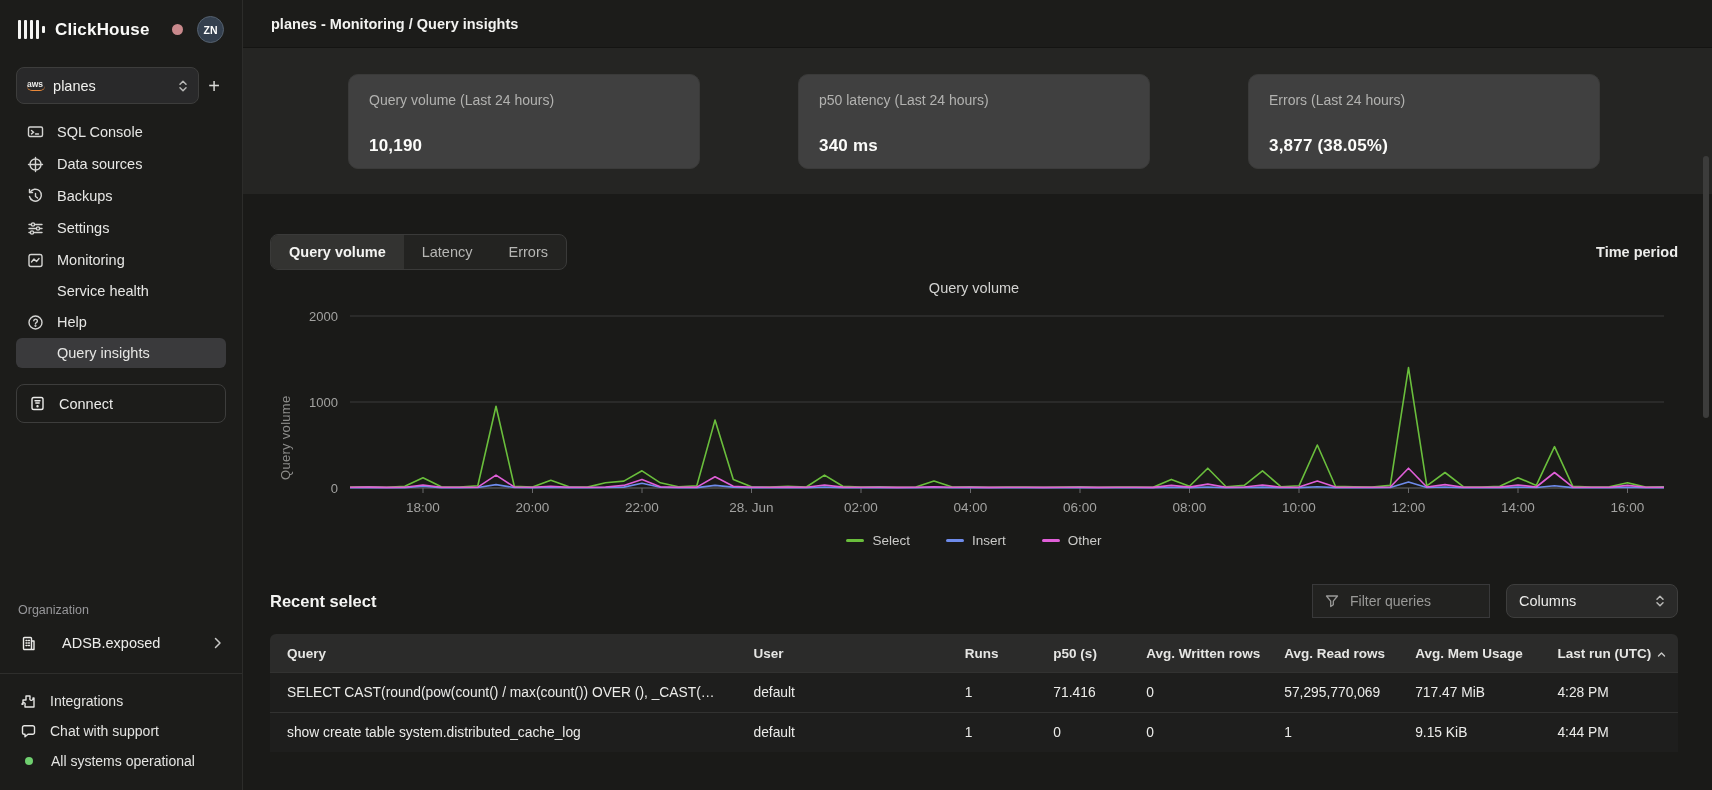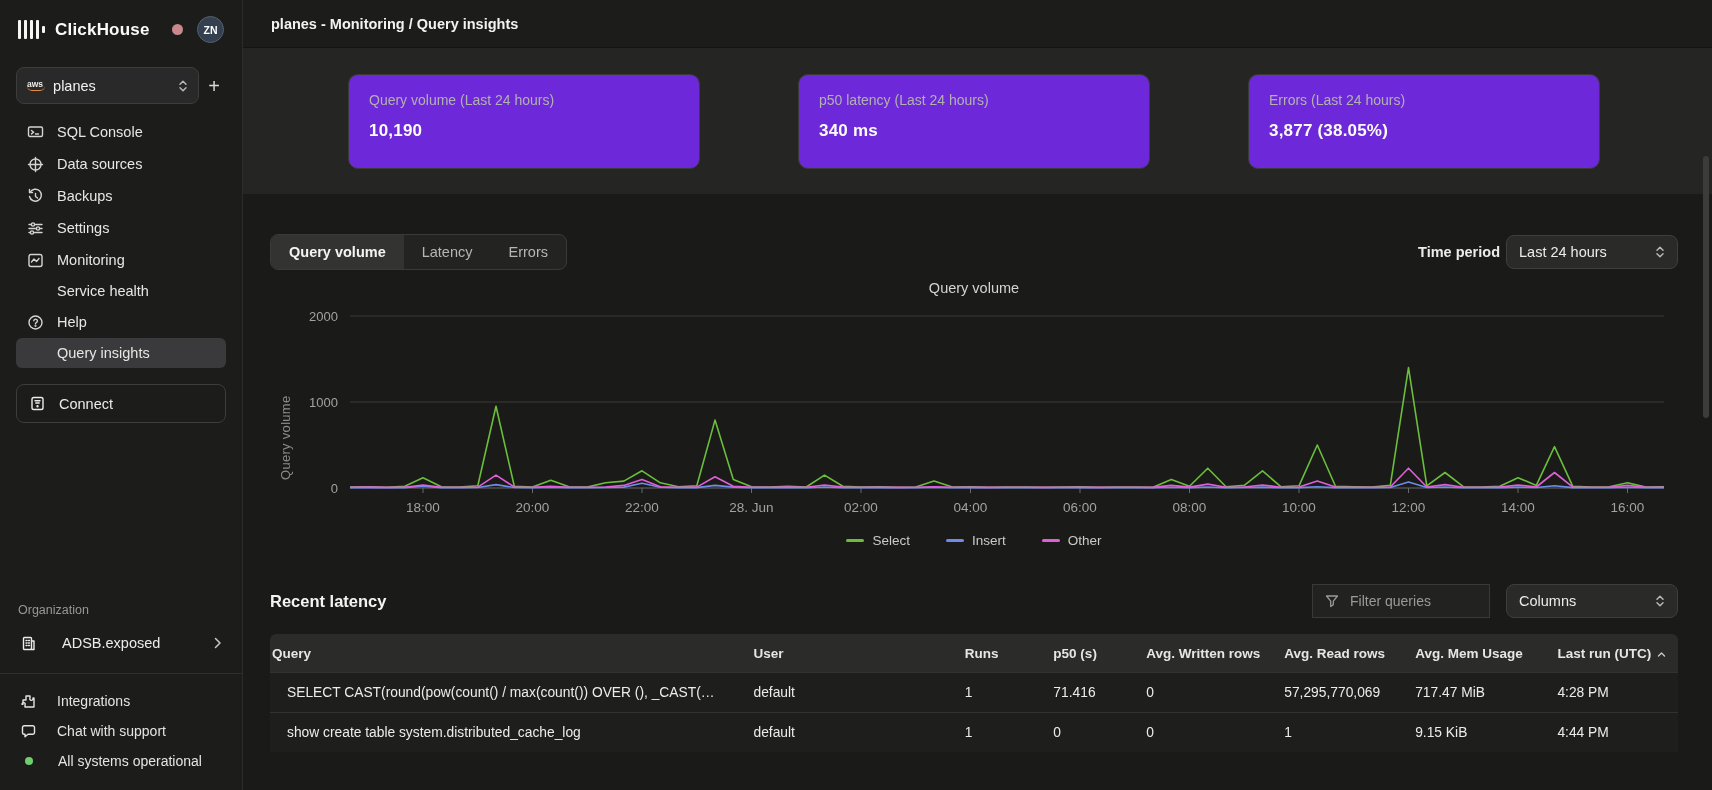--- a/index.html
+++ b/index.html
@@ -46,35 +46,35 @@
   .nav-item.sub { padding-left:41px; height:30px; }
   .nav-item.active { background:#3a3a3c; }
   .connect-btn { margin-top:16px; height:39px; border:1px solid #3d3d3c; border-radius:8px;
     display:flex; align-items:center; gap:13px; padding:0 12px; cursor:pointer; color:#ececea; font-size:14.5px; }
 
   .sidebar-spacer { flex:1; }
   .org-label { font-size:12.5px; color:#97979a; padding:0 2px; margin-bottom:10px; }
   .org-item { display:flex; align-items:center; gap:25px; height:32px; padding:0 4px; color:#ececea; cursor:pointer; font-size:14.5px; }
   .org-item .chev { margin-left:auto; color:#c8c8c6; }
   .side-divider { border:none; border-top:1px solid #2e2e2c; margin:14px -16px 12px -16px; }
-  .foot-item { display:flex; align-items:center; gap:20px; height:30px; padding:0 4px; color:#e4e4e2; font-size:14px; cursor:pointer; }
+  .foot-item { display:flex; align-items:center; gap:13px; height:30px; padding:0 4px; color:#e4e4e2; font-size:14px; cursor:pointer; }
   .status-dot { width:8px; height:8px; border-radius:50%; background:#6fcf6f; margin:0 5px; }
 
   
   .main { flex:1; display:flex; flex-direction:column; position:relative; background:#1a1a18; }
   .topbar { height:48px; min-height:48px; background:#1c1c1a; display:flex; align-items:center; padding:0 28px;
     border-bottom:1px solid #141412; }
   .topbar-title { font-size:14.5px; font-weight:700; color:#f2f2f0; }
 
   .stats-band { height:146px; min-height:146px; background:#252523; display:flex; align-items:center;
     gap:98px; padding-left:105px; }
-  .stat-card { width:352px; height:95px; background:#6d28d9; border:1px solid #3a3a39; border-radius:10px;
+  .stat-card { width:352px; height:95px; background:#404040; border:1px solid #3a3a39; border-radius:10px;
     padding:17px 20px; }
   .stat-label { font-size:14px; color:#b2b2b0; }
-  .stat-value { margin-top:13px; font-size:17px; font-weight:700; color:#fcfcfa; letter-spacing:.2px; }
+  .stat-value { margin-top:28px; font-size:17px; font-weight:700; color:#fcfcfa; letter-spacing:.2px; }
 
   .content { flex:1; padding:40px 34px 0 27px; overflow:hidden; }
   .controls-row { display:flex; align-items:center; justify-content:space-between; }
   .tab-group { display:flex; border:1px solid #3a3a39; background:#232321; border-radius:8px; overflow:hidden; }
   .tab { padding:0 18px; height:34px; line-height:34px; font-size:14.5px; color:#b6b6b4; cursor:pointer; }
   .tab.active { background:#333331; color:#f4f4f2; font-weight:700; }
   .time-period { display:flex; align-items:center; gap:6px; }
   .tp-label { font-size:14.5px; font-weight:700; color:#ececea; }
   .select-box { width:172px; height:34px; background:#2a2a29; border:1px solid #3e3e3d; border-radius:8px;
     display:flex; align-items:center; justify-content:space-between; padding:0 12px; cursor:pointer;
@@ -93,21 +93,21 @@
   .recent-controls { display:flex; align-items:center; gap:16px; }
   .filter-box { width:178px; height:34px; background:#222220; border:1px solid #39393a; border-radius:0;
     display:flex; align-items:center; gap:9px; padding:0 12px; color:#9a9a98; }
   .filter-box input { flex:1; background:transparent; border:none; outline:none; color:#d8d8d6;
     font-size:14px; font-family:inherit; min-width:0; }
   .filter-box input::placeholder { color:#9a9a98; }
 
   table.queries { margin-top:16px; width:100%; border-collapse:separate; border-spacing:0; table-layout:fixed; }
   table.queries th { background:#2b2b2a; font-size:13.5px; font-weight:700; color:#e6e6e4; text-align:left;
     height:38px; padding:0 16px; white-space:nowrap; overflow:hidden; }
-  table.queries th:first-child { border-radius:6px 0 0 0; padding-left:2px; }
+  table.queries th:first-child { border-radius:6px 0 0 0; padding-left:17px; }
   table.queries th:last-child { border-radius:0 6px 0 0; }
   table.queries td { background:#1e1e1d; font-size:13.8px; color:#ececea; height:40px; padding:0 16px;
     border-top:1px solid #323231; white-space:nowrap; overflow:hidden; text-overflow:ellipsis; }
   table.queries td:first-child { padding-left:17px; }
   col.c-query{width:33.2%} col.c-user{width:15.0%} col.c-runs{width:6.3%} col.c-p50{width:6.6%}
   col.c-wr{width:9.8%} col.c-rd{width:9.3%} col.c-mem{width:10.1%} col.c-last{width:9.7%}
   .sort-caret { display:inline-block; margin-left:6px; color:#c8c8c6; }
 
   .scrollbar-thumb { position:absolute; right:3px; top:156px; width:6px; height:262px; background:#3c3c3b; border-radius:3px; }
 
@@ -292,29 +292,20 @@
     <div class="content">
 
       <div class="controls-row">
         <div class="tab-group">
           <div class="tab active">Query volume</div>
           <div class="tab">Latency</div>
           <div class="tab">Errors</div>
         </div>
         <div class="time-period">
           <span class="tp-label">Time period</span>
-          <div class="select-box">
-            <span>Last 24 hours</span>
-            <span class="updown">
-              <svg class="icon" width="10" height="14" viewBox="0 0 10 14" fill="none" stroke="currentColor" stroke-width="1.5" stroke-linecap="round" stroke-linejoin="round">
-                  <path d="M2 5.2 5 2.2l3 3"></path>
-                  <path d="M2 8.8l3 3 3-3"></path>
-                </svg>
-            </span>
-          </div>
         </div>
       </div>
 
       <div class="chart-wrap">
         <div class="chart-title">Query volume</div>
         <div class="chart-ylabel">Query volume</div>
         <svg id="chart-svg" width="1404" height="226" viewBox="0 0 1404 226">
             <text x="68" y="190.5" fill="#a2a2a0" text-anchor="end" font-size="13" font-family="Liberation Sans, DejaVu Sans, sans-serif">0</text>
             <line x1="80" x2="1394" y1="100" y2="100" stroke="#3a3a3a" stroke-width="1"></line>
             <text x="68" y="104.5" fill="#a2a2a0" text-anchor="end" font-size="13" font-family="Liberation Sans, DejaVu Sans, sans-serif">1000</text>
@@ -359,21 +350,21 @@
             <span>Insert</span>
           </span>
           <span class="legend-item">
             <span class="legend-dash" style="background: rgb(224, 95, 216);"></span>
             <span>Other</span>
           </span>
         </div>
       </div>
 
       <div class="recent-header">
-        <span class="recent-title">Recent latency</span>
+        <span class="recent-title">Recent select</span>
         <div class="recent-controls">
           <div class="filter-box">
             <span>
               <svg class="icon" width="14" height="14" viewBox="0 0 14 14" fill="none" stroke="currentColor" stroke-width="1.3" stroke-linecap="round" stroke-linejoin="round">
                   <path d="M1.5 2h11L8.3 7.2v3.6l-2.6 1.7V7.2z"></path>
                 </svg>
             </span>
             <input type="text" placeholder="Filter queries" style="">
           </div>
           <div class="select-box">

